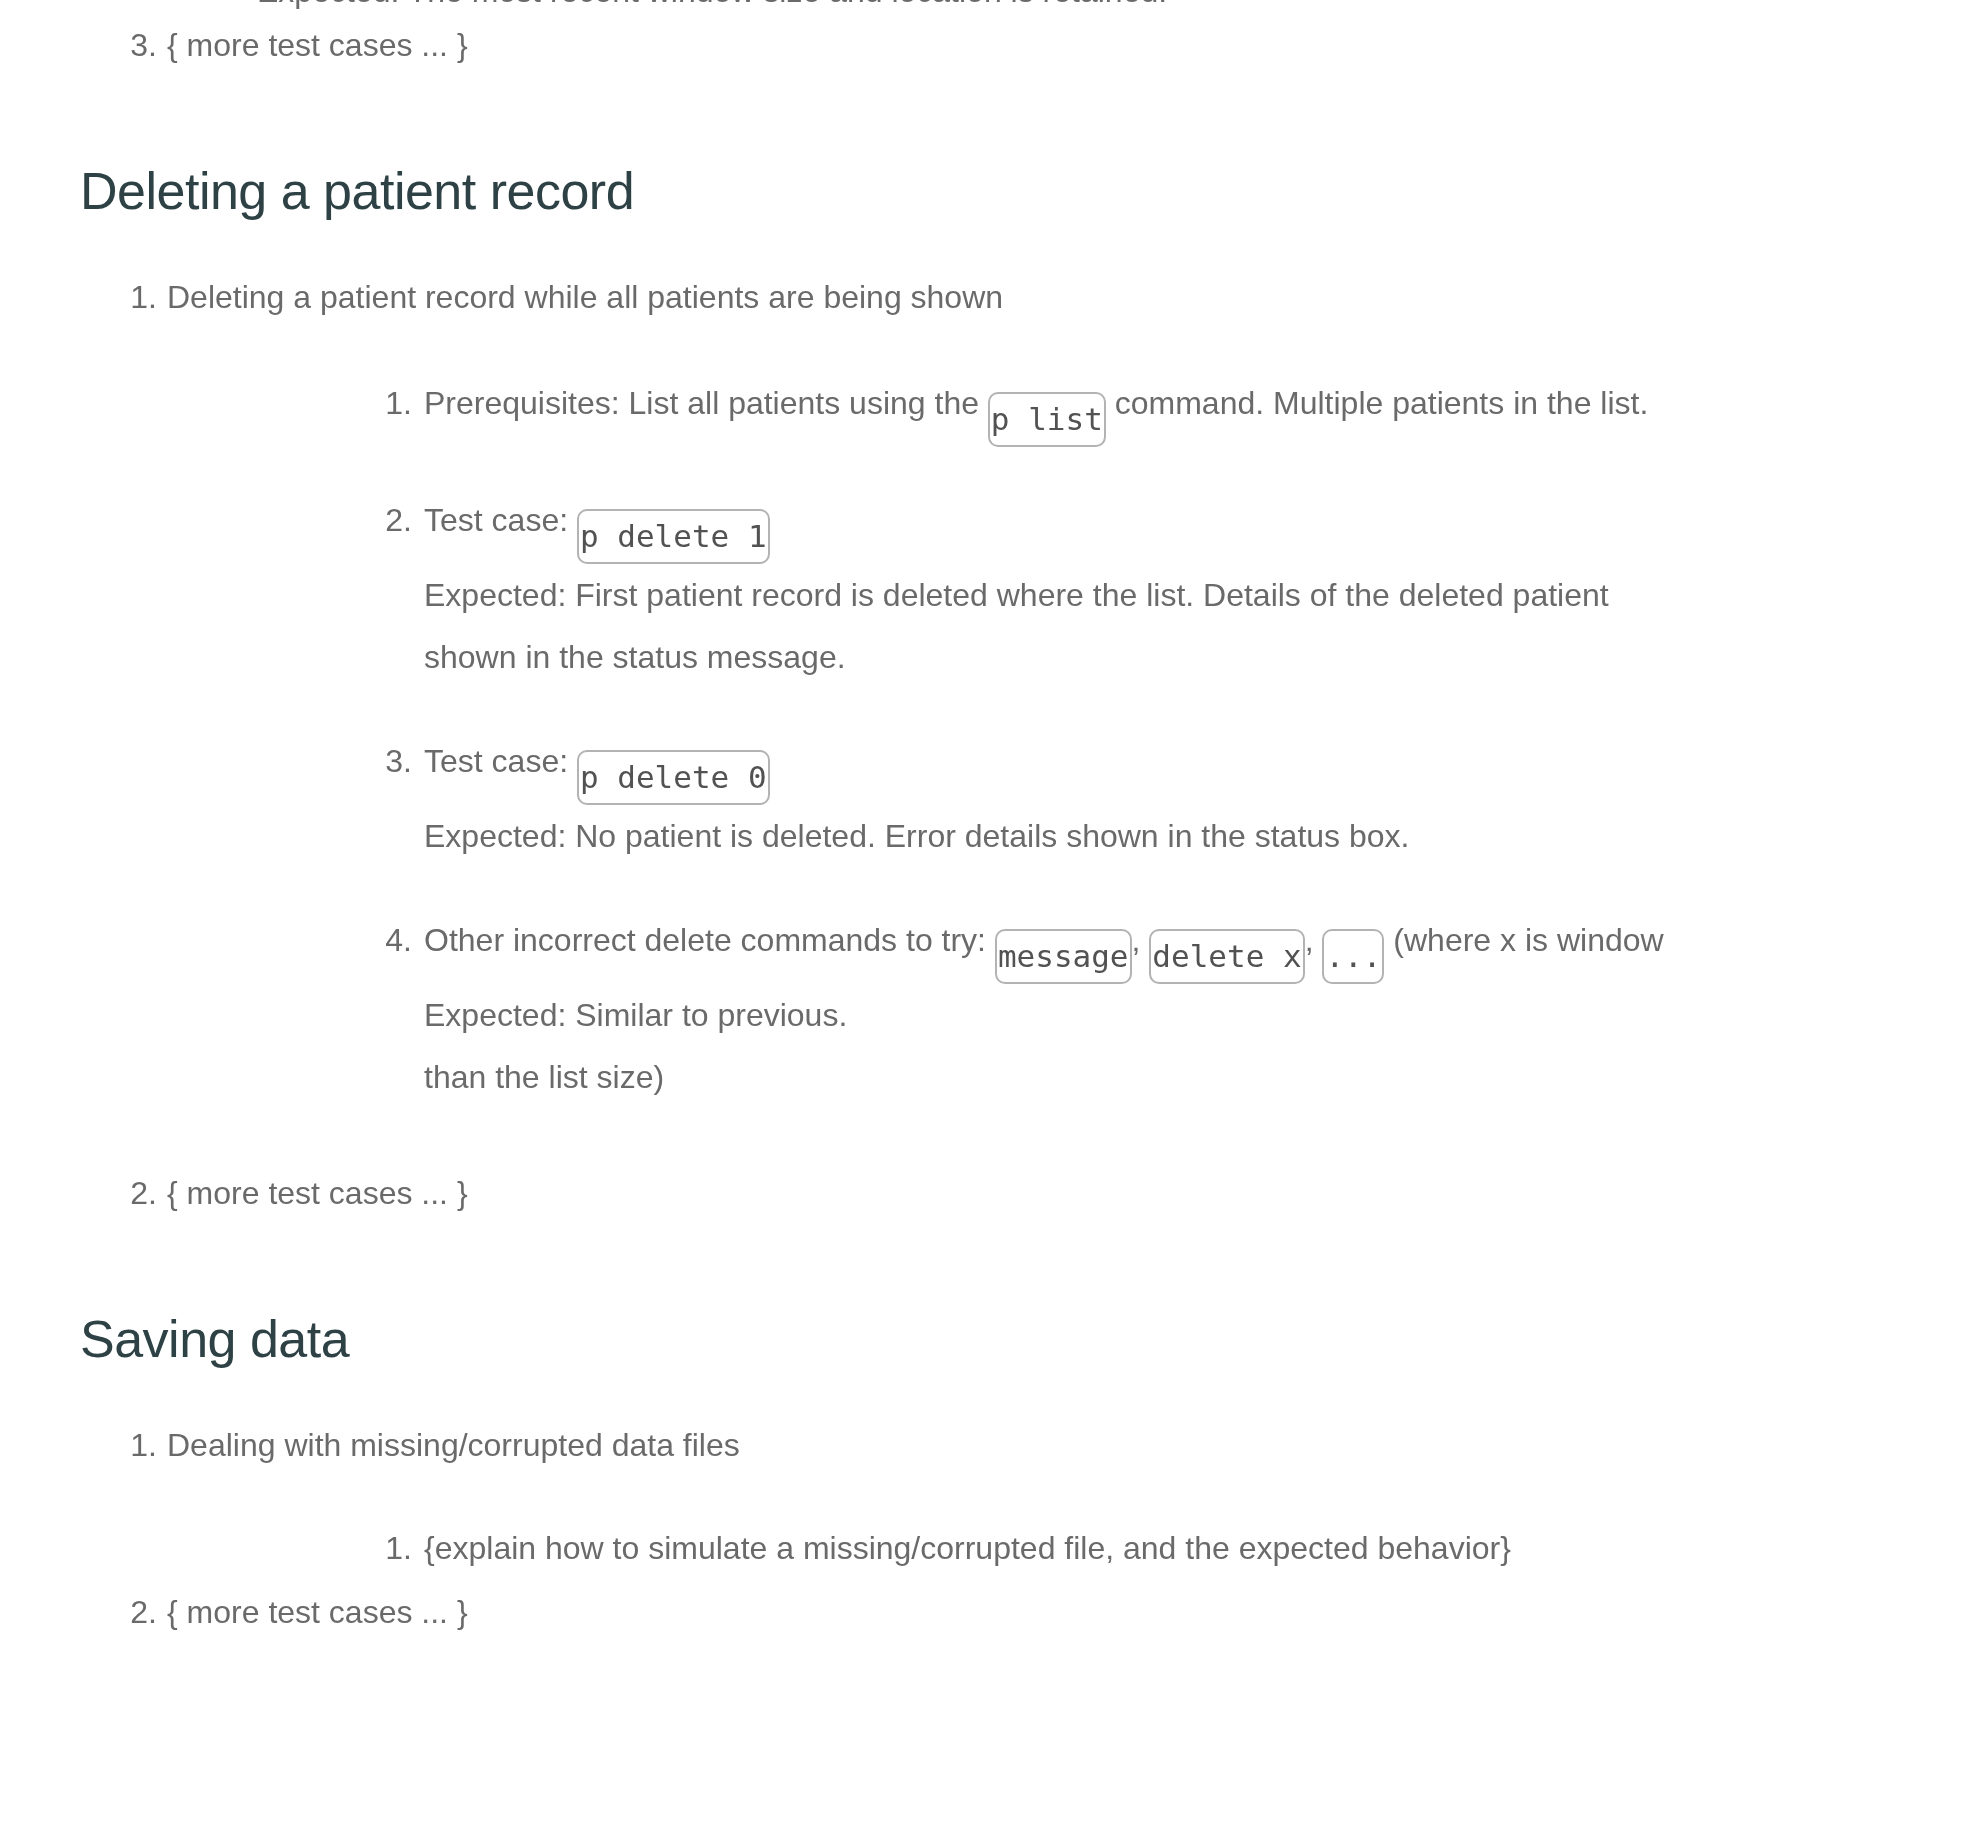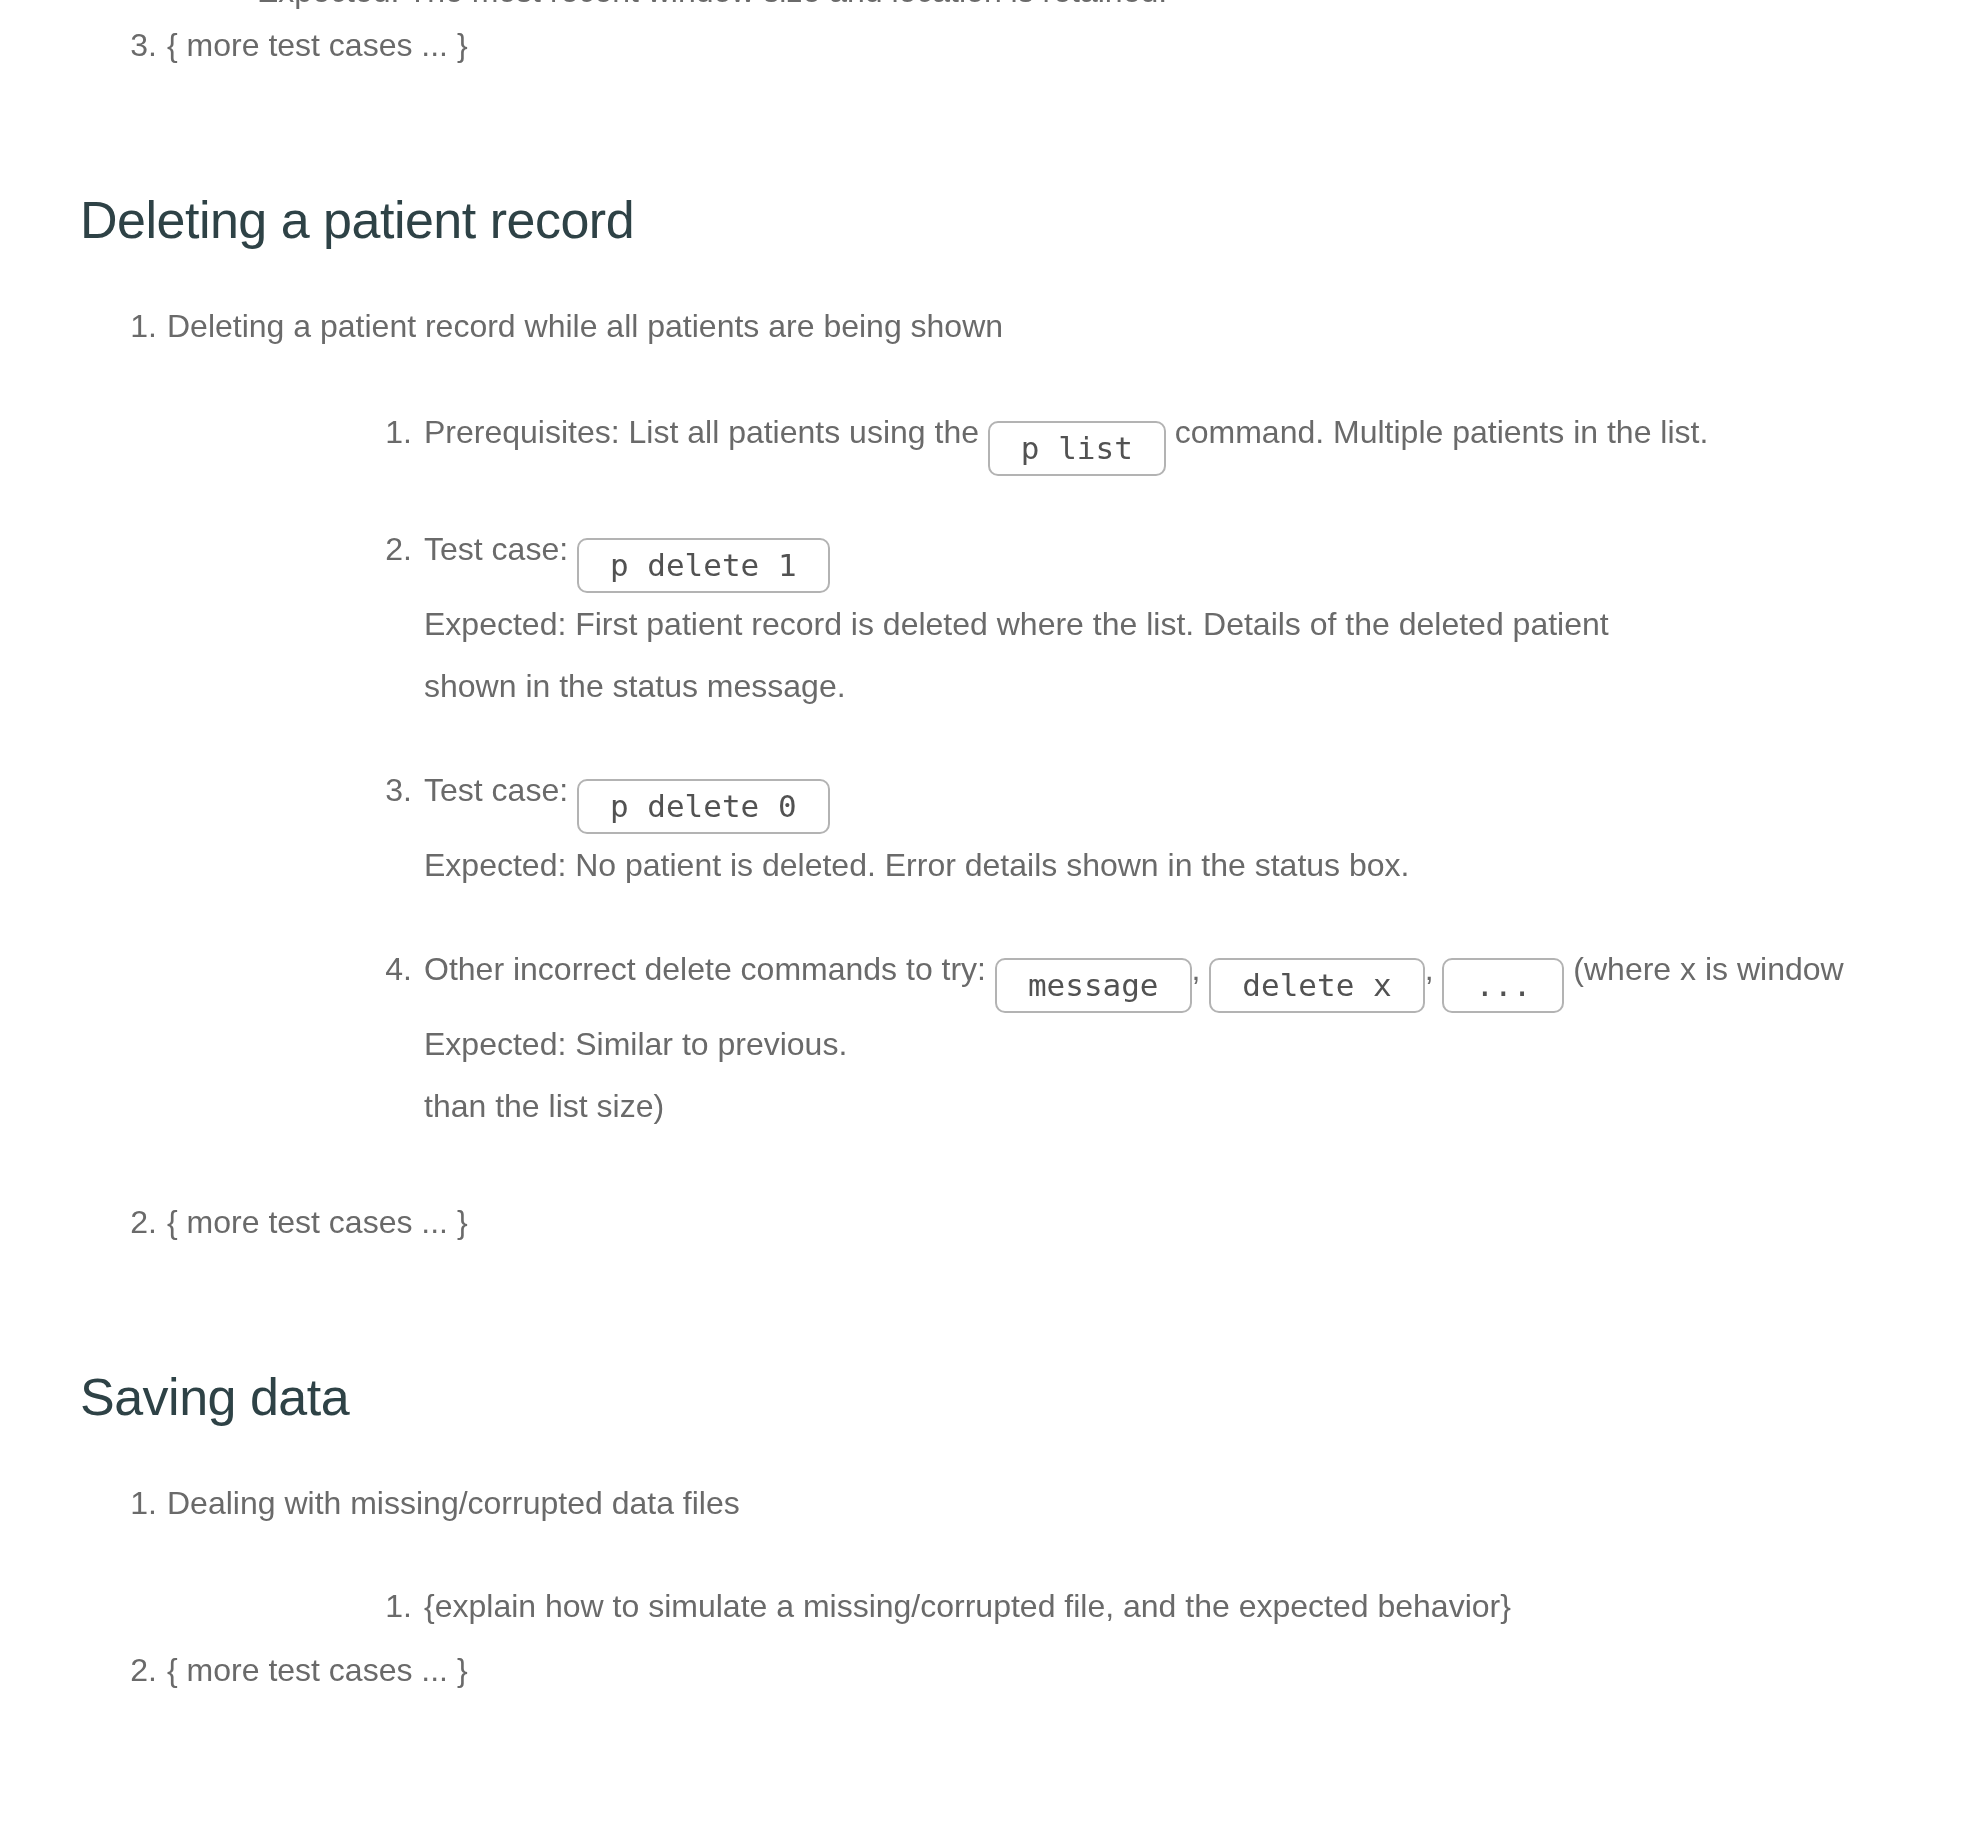--- a/index.html
+++ b/index.html
@@ -24,21 +24,21 @@
     white-space: nowrap;
   }
   
   h2.section-heading {
     font-size: 52px;
     line-height: 64px;
     font-weight: 400;
     letter-spacing: -0.5px;
     color: var(--heading, #2e4246);
     padding-left: 80px;
-    margin: 112px 0 43px 0;
+    margin: 83px 0 43px 0;
   }
   
   .li { position: relative; }
   .li > .marker {
     position: absolute;
     left: 0; top: 0;
     text-align: right;
     font-style: normal;
   }
   .li-outer { padding-left: 167px; }
@@ -54,21 +54,21 @@
   
   .code-chip {
     display: inline-block;
     font-family: "DejaVu Sans Mono", monospace;
     font-size: 31px;
     line-height: 37px;
     color: var(--codeText, #525252);
     background: #ffffff;
     border: 2px solid var(--codeBorder, #b3b3b3);
     border-radius: 10px;
-    padding: 7px 31px;
+    padding: 7px 1px;
     white-space: nowrap;
     vertical-align: -16px;
   }
   .expected-line { display: block; }
 </style>
 </head>
 <body>
 
 <div class="page" style="--bg: #ffffff; --heading: #2e4246; --body: #6a6a6a; --codeText: #525252; --codeBorder: #b3b3b3;">
 

